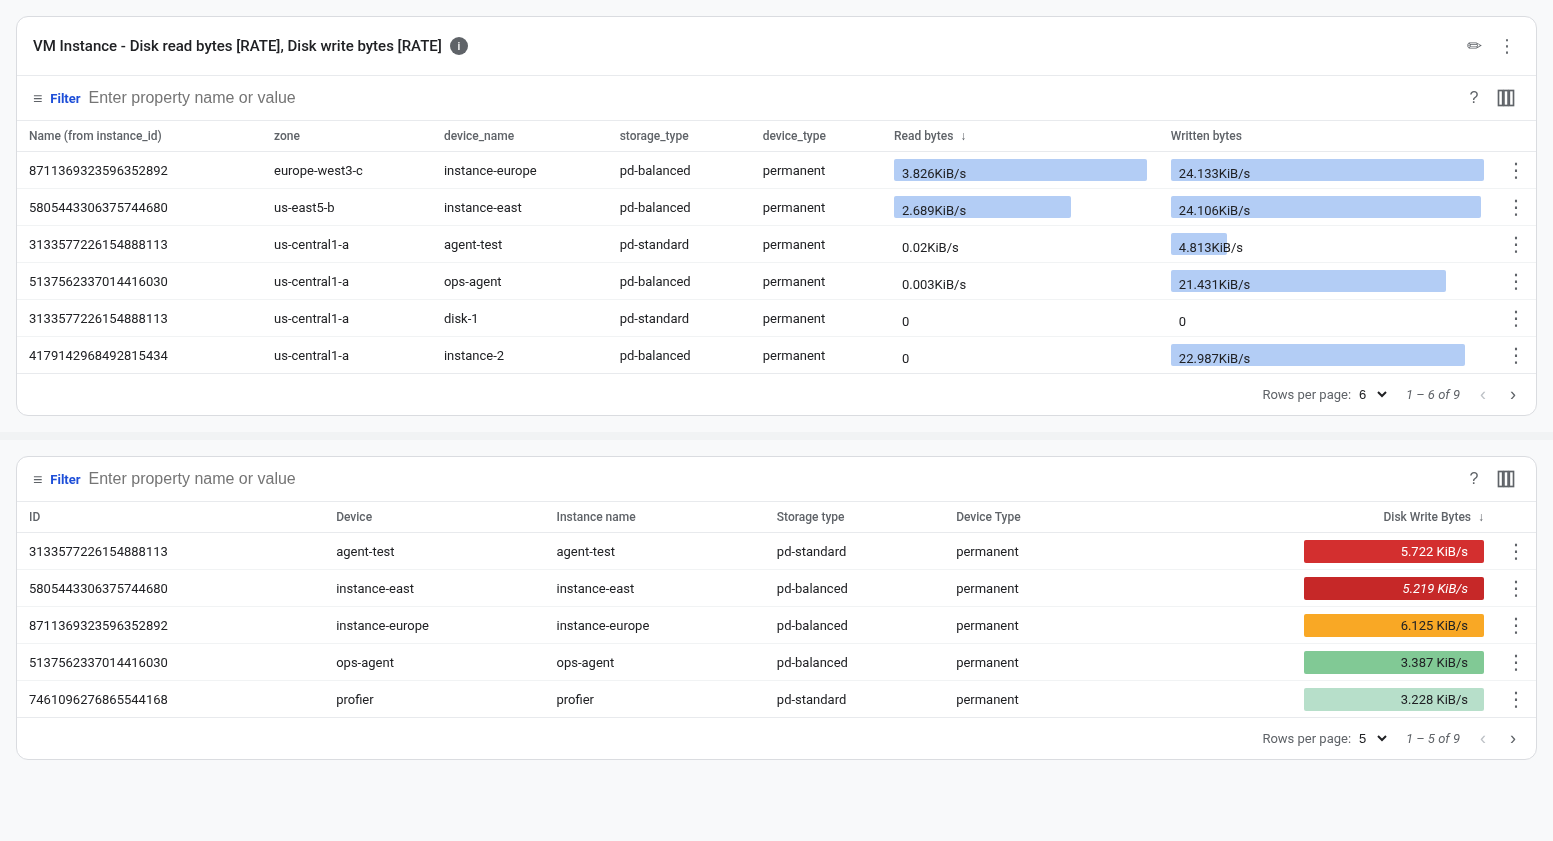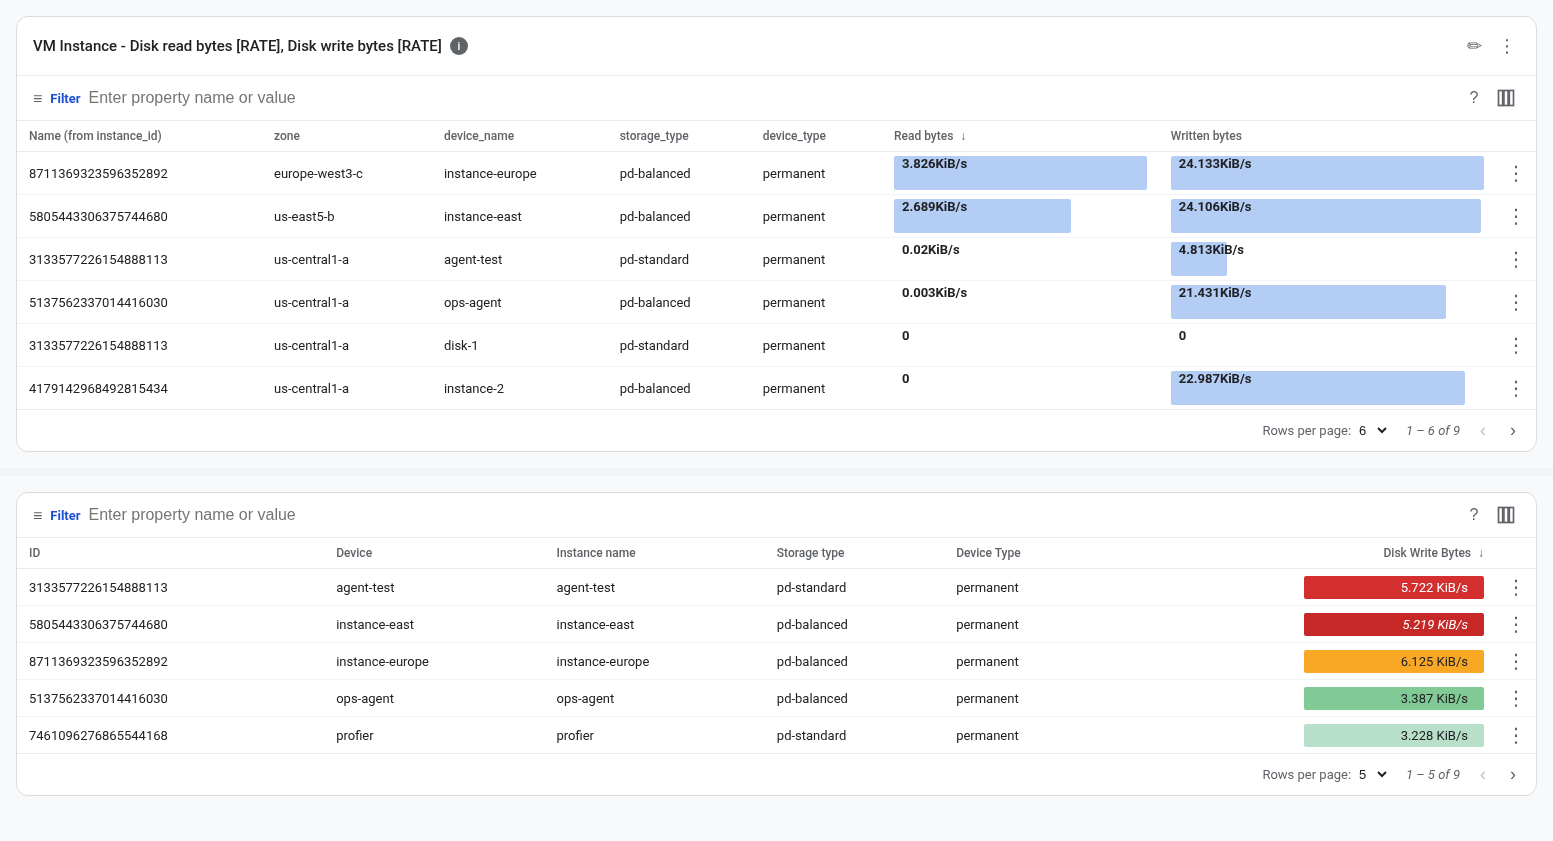--- a/index.html
+++ b/index.html
@@ -144,24 +144,23 @@
 
     .sort-icon {
       display: inline-block;
       margin-left: 4px;
       font-size: 12px;
       color: #5f6368;
     }
 
     .bar-wrapper {
       position: relative;
-      height: 34px;
-      display: flex;
-      align-items: flex-start;
-      font-weight: bold;
+      height: 22px;
+      display: flex;
+      align-items: flex-end;
     }
 
     .bar-bg {
       position: absolute;
       left: 0; top: 0; bottom: 0;
       border-radius: 2px;
     }
 
     .bar-text {
       position: relative;

